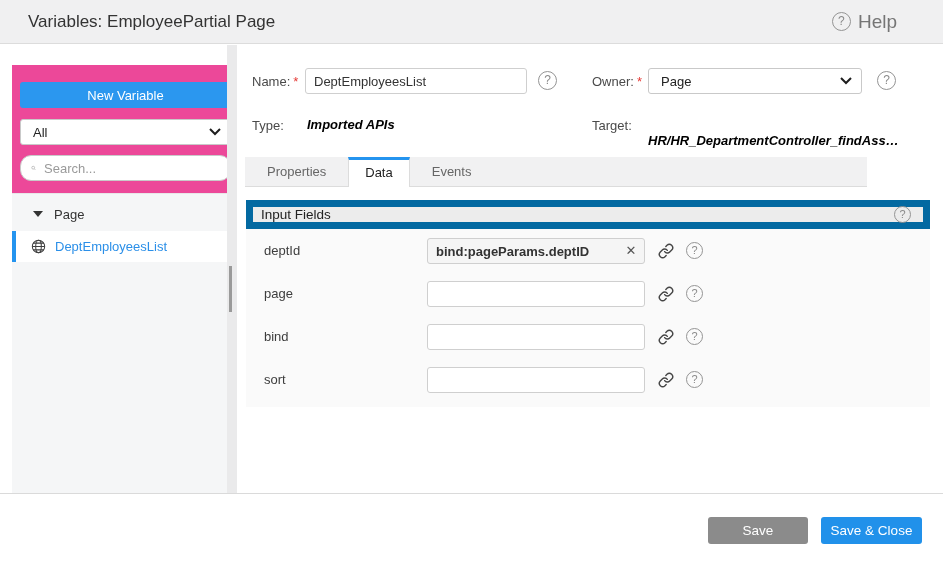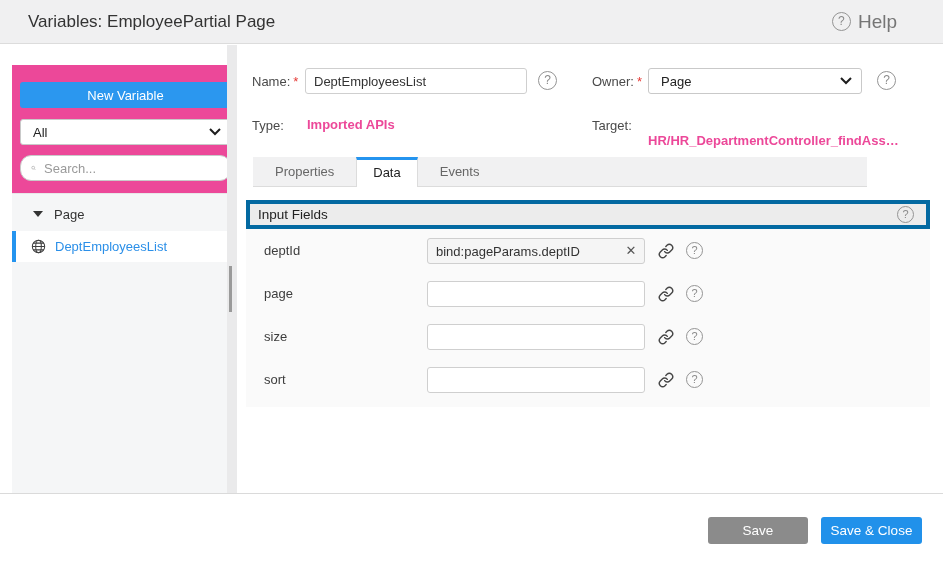--- a/index.html
+++ b/index.html
@@ -73,49 +73,49 @@
   .fld-label { color:#4a4a4a; }
   .req { color:#e53935; margin-left:3px; }
   .abs { position:absolute; }
   .row-line { display:flex; align-items:center; height:26px; }
 
   .text-input {
     height:26px; border:1px solid #cfcfcf; border-radius:3px; background:#fff;
     font-family:inherit; font-size:13px; color:#333; padding:0 8px; outline:none;
   }
   .owner-select { width:214px; }
-  .bold-val { font-weight:bold; color:#ec4899; }
+  .bold-val { font-weight:bold; color:#000000;font-style:italic; }
 
   
   .tab-bar {
-    position:absolute; top:112px; left:16px; right:0; height:30px;
+    position:absolute; top:112px; left:8px; right:0; height:30px;
     background:#f1f1f2; border-bottom:1px solid #dcdcdc; display:flex; align-items:stretch;
   }
   .tab {
     padding:0 22px; line-height:29px; color:#666; cursor:pointer; position:relative;
   }
   .tab.active {
     background:#fff; color:#222; border-left:1px solid #dcdcdc; border-right:1px solid #dcdcdc;
     border-top:3px solid #2494ef; line-height:26px; margin-bottom:-1px; padding:0 16px;
   }
 
   
   .section { position:absolute; top:155px; left:9px; width:684px; }
   .section-header {
-    height:29px; background:#ececec; border:4px solid #0369a1;
+    height:29px; background:#ececec; border:7px solid #0369a1;
     display:flex; align-items:center; padding:0 12px 0 8px;
   }
   .section-title { font-size:13.5px; color:#222; flex:1; }
   .section-body { background:#fafafa; padding:9px 0 14px 0; }
   .param-row { position:relative; height:26px; margin-bottom:17px; }
   .param-row:last-child { margin-bottom:0; }
   .param-label { position:absolute; left:18px; top:5px; color:#3d3d3d; }
   .param-input-wrap { position:absolute; left:181px; top:0; width:218px; height:26px; }
   .param-input-wrap .text-input { width:218px; }
-  .text-input.bound { background:#f5f5f5; padding-right:26px; }
+  .text-input.bound { background:#f5f5f5; padding-right:26px;font-weight:bold; }
   .icon-clear {
     position:absolute; right:5px; top:4px; width:18px; height:18px; line-height:18px;
     text-align:center; color:#555; font-size:13px; cursor:pointer;
   }
   .icon-clear::before { content:"\2715"; }
   .icon-link { position:absolute; left:412px; top:5px; width:16px; height:16px; cursor:pointer; }
   .row-help { position:absolute; left:440px; top:4px; cursor:pointer; }
 
   
   .footer { position:absolute; top:493px; left:0; width:943px; height:70px; background:#fff; border-top:1px solid #dadada; }
@@ -241,21 +241,21 @@
           <span class="icon-link">
             <svg width="16" height="16" viewBox="0 0 24 24" fill="none" stroke="#454545" stroke-width="2.1" stroke-linecap="round">
                 <path d="M10 13a5 5 0 0 0 7.54.54l3-3a5 5 0 0 0-7.07-7.07l-1.72 1.71"></path>
                 <path d="M14 11a5 5 0 0 0-7.54-.54l-3 3a5 5 0 0 0 7.07 7.07l1.71-1.71"></path>
               </svg>
           </span>
           <span class="icon-help sm row-help"></span>
         </div>
 
         <div class="param-row">
-          <span class="param-label">size</span>
+          <span class="param-label">bind</span>
           <div class="param-input-wrap">
             <input class="text-input" type="text" value="" style="">
           </div>
           <span class="icon-link">
             <svg width="16" height="16" viewBox="0 0 24 24" fill="none" stroke="#454545" stroke-width="2.1" stroke-linecap="round">
                 <path d="M10 13a5 5 0 0 0 7.54.54l3-3a5 5 0 0 0-7.07-7.07l-1.72 1.71"></path>
                 <path d="M14 11a5 5 0 0 0-7.54-.54l-3 3a5 5 0 0 0 7.07 7.07l1.71-1.71"></path>
               </svg>
           </span>
           <span class="icon-help sm row-help"></span>

